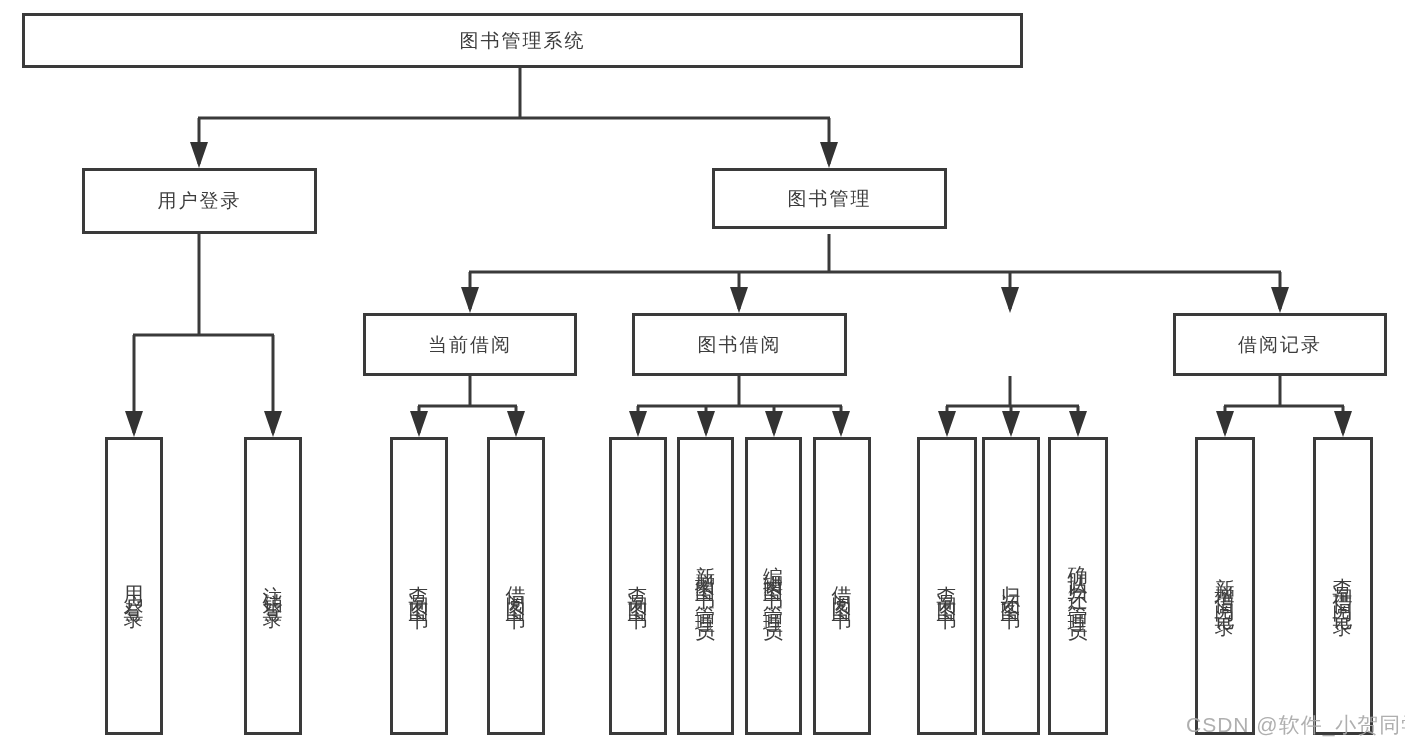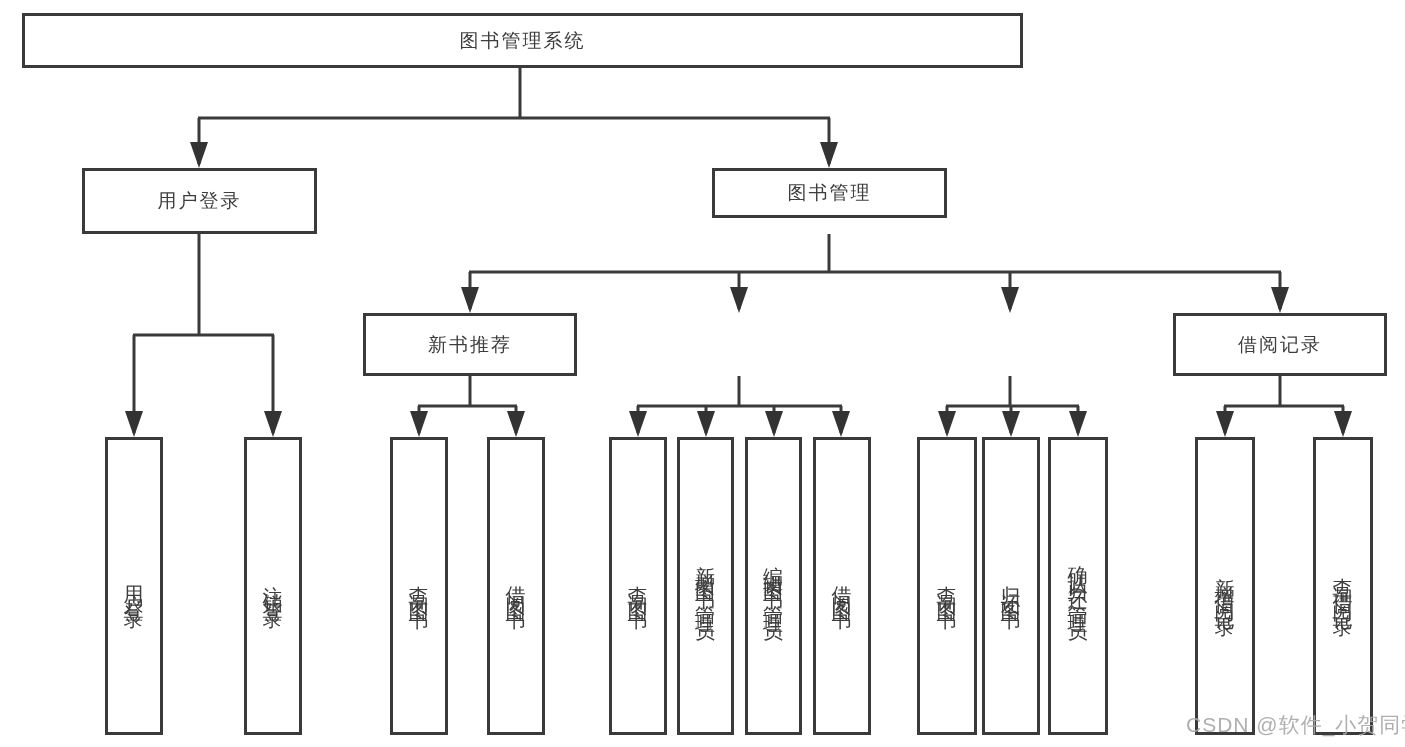--- a/index.html
+++ b/index.html
@@ -130,26 +130,29 @@
     </g>
   </svg>
 
   <div class="box" style="left:22px;top:13px;width:1001px;height:55px;">
     <span class="hlabel">图书管理系统</span>
   </div>
 
   <div class="box" style="left:82px;top:168px;width:235px;height:66px;">
     <span class="hlabel">用户登录</span>
   </div>
-  <div class="box" style="left:712px;top:168px;width:235px;height:50px;">
+  <div class="box" style="left:712px;top:168px;width:235px;height:61px;">
     <span class="hlabel">图书管理</span>
   </div>
 
   <div class="box" style="left:363px;top:313px;width:214px;height:63px;">
-    <span class="hlabel">新书推荐</span>
+    <span class="hlabel">当前借阅</span>
+  </div>
+  <div class="box" style="left:632px;top:313px;width:215px;height:63px;">
+    <span class="hlabel">图书借阅</span>
   </div>
   <div class="box" style="left:1173px;top:313px;width:214px;height:63px;">
     <span class="hlabel">借阅记录</span>
   </div>
 
   <div class="box vbox" style="left:105px;width:58px;">
     <span class="vlabel">用户登录</span>
   </div>
   <div class="box vbox" style="left:244px;width:58px;">
     <span class="vlabel">注销登录</span>

